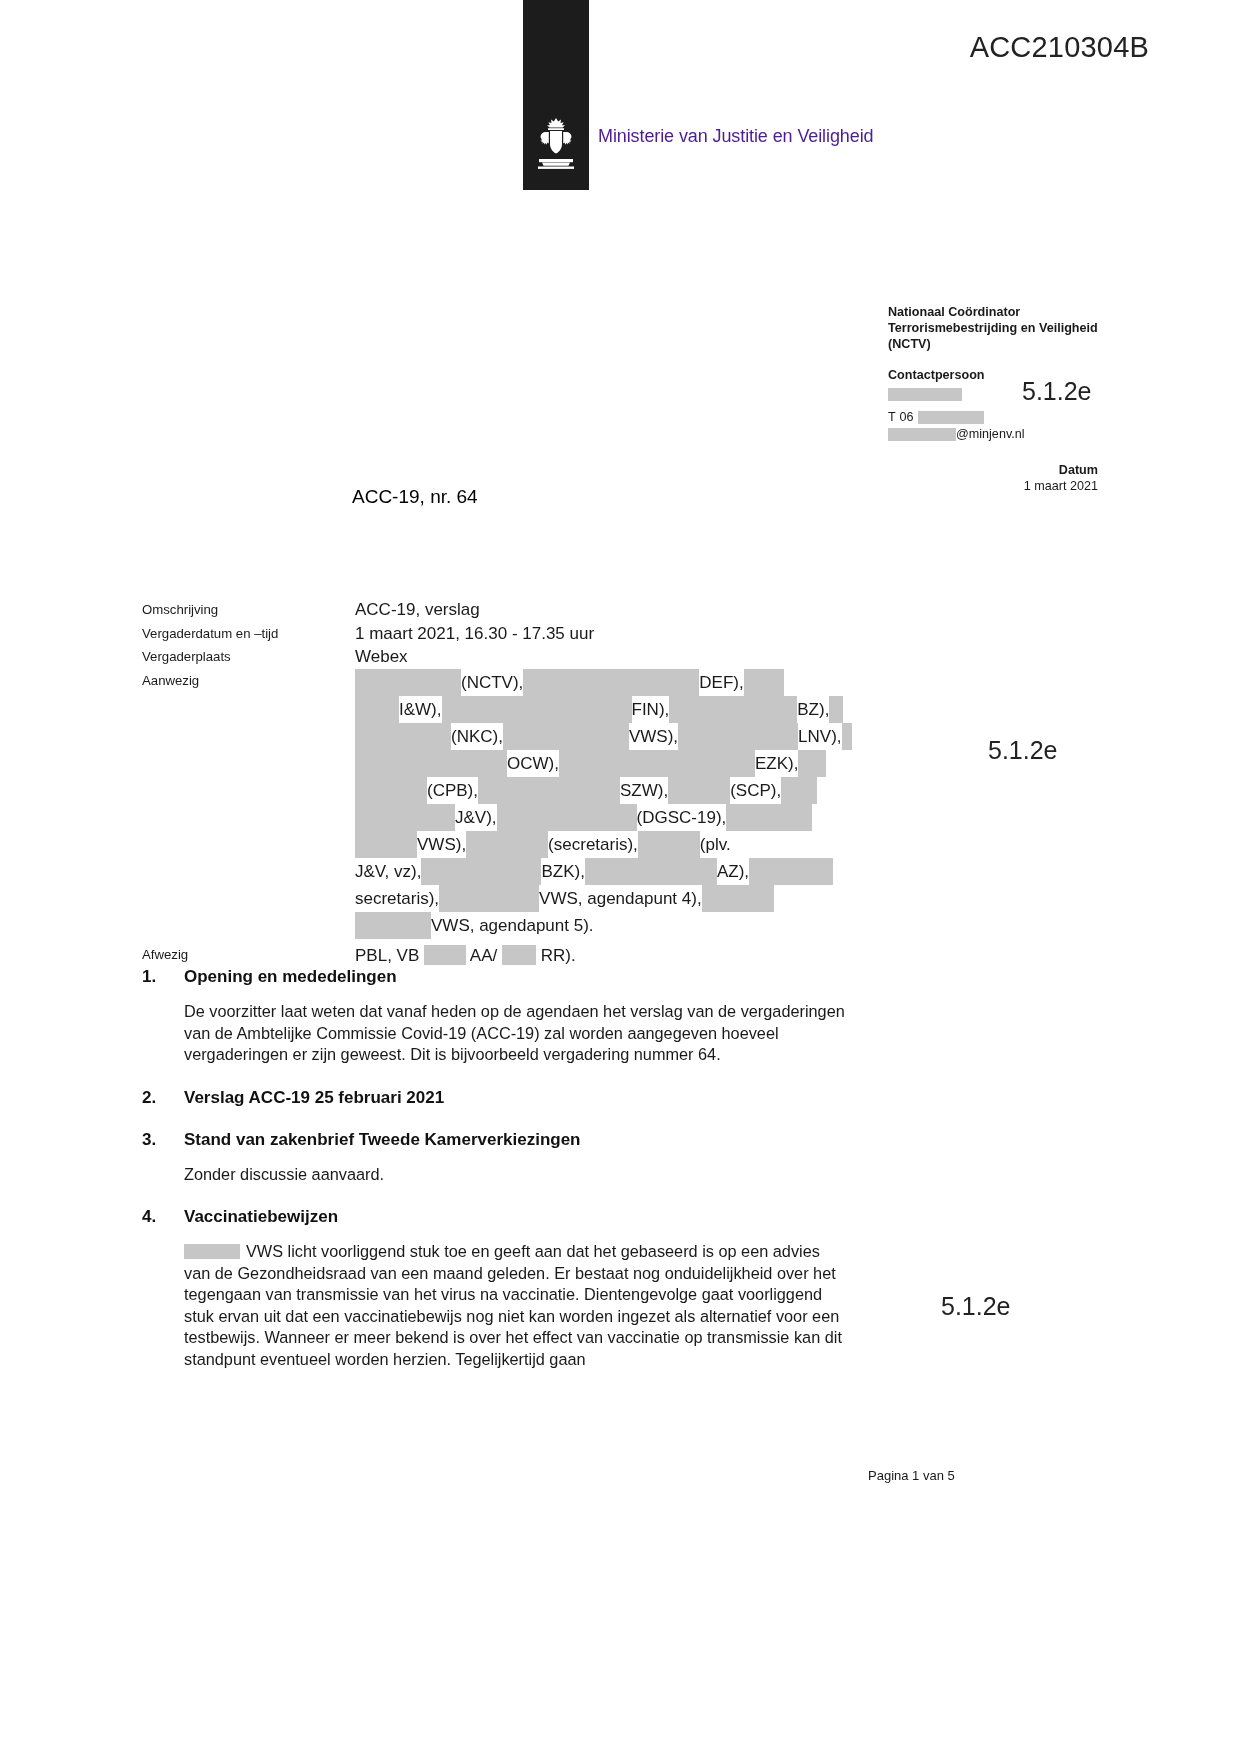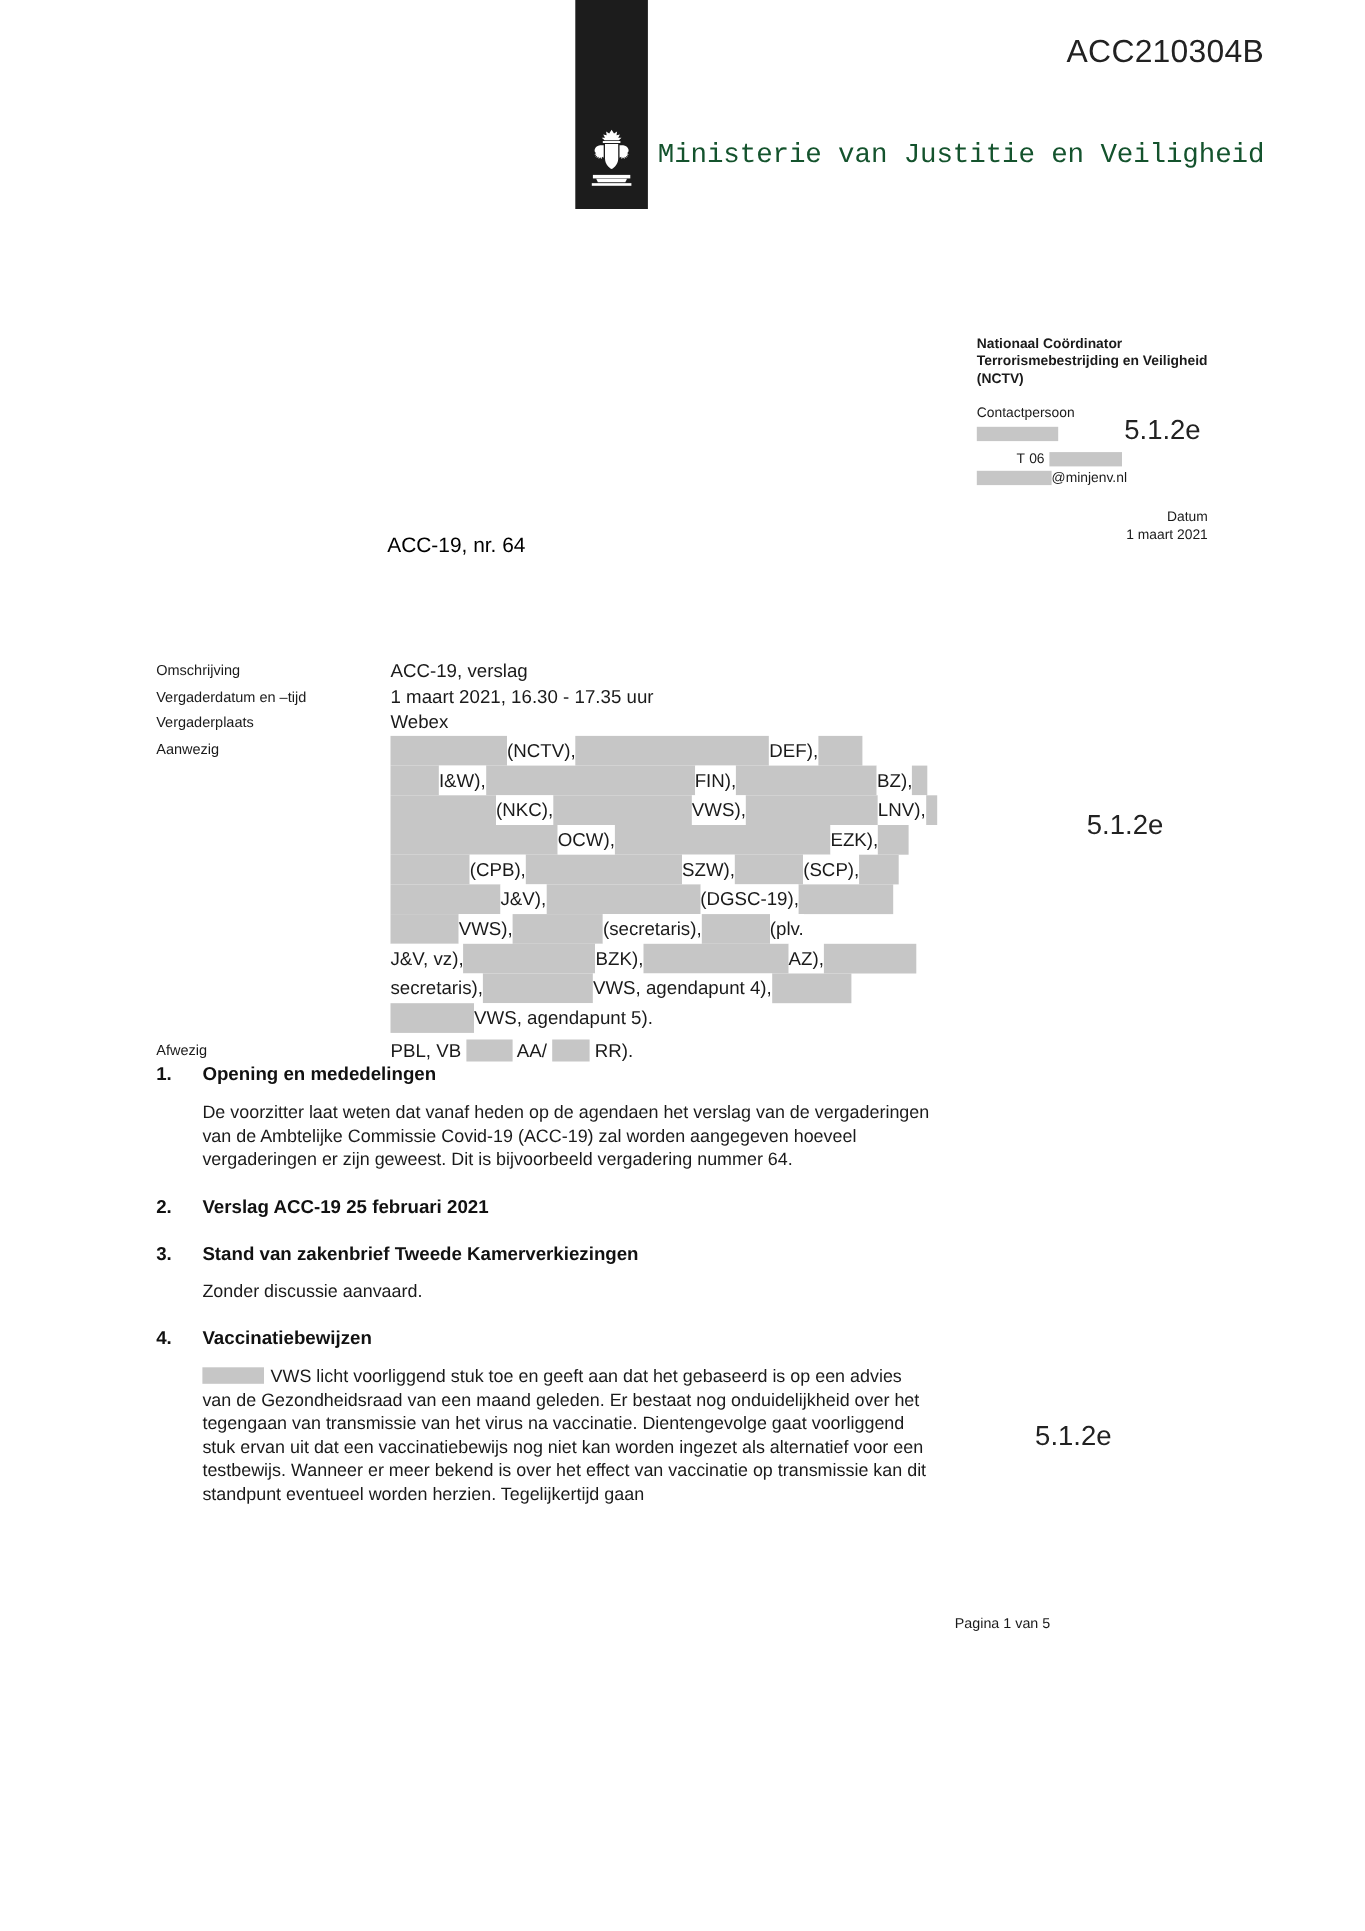--- a/index.html
+++ b/index.html
@@ -36,24 +36,24 @@
     height: 62px;
     display: flex;
     align-items: center;
     justify-content: center;
   }
   .logo-crest svg { display: block; }
   .ministry-name {
     position: absolute;
     left: 598px;
     top: 126px;
-    font-family: Liberation Mono, monospace;
-    font-size: 25px;
+    font-family: Liberation Sans, sans-serif;
+    font-size: 18px;
     letter-spacing: -0.1px;
-    color: #14532d;
+    color: #4c1d95;
     white-space: nowrap;
   }
   .doc-code {
     position: absolute;
     right: 92px;
     top: 31px;
     font-size: 29px;
     color: #222;
     white-space: nowrap;
     letter-spacing: 0.2px;
@@ -66,36 +66,35 @@
     top: 304px;
     width: 210px;
     font-size: 12.6px;
     line-height: 16.2px;
   }
   .info-col .org {
     font-weight: bold;
     margin: 0 0 14px 0;
   }
   .info-col .lbl {
-    font-weight: normal;
+    font-weight: bold;
     margin: 0;
   }
   .redact {
     display: inline-block;
     background: #c6c6c6;
     vertical-align: middle;
   }
   .contact-name-bar {
     width: 74px; height: 13px;
     margin-top: 5px;
   }
   .phone-row {
     margin-top: 8px;
     white-space: nowrap;
-    margin-left: 36px;
   }
   .phone-row .t { letter-spacing: 0.4px; }
   .phone-bar { width: 66px; height: 13px; margin-left: 4px; }
   .mail-row { margin-top: 1px; white-space: nowrap; }
   .mail-bar { width: 68px; height: 13px; }
   .datum-block { margin-top: 20px; text-align: right; }
 
   .code-tag {
     position: absolute;
     font-size: 25px;

